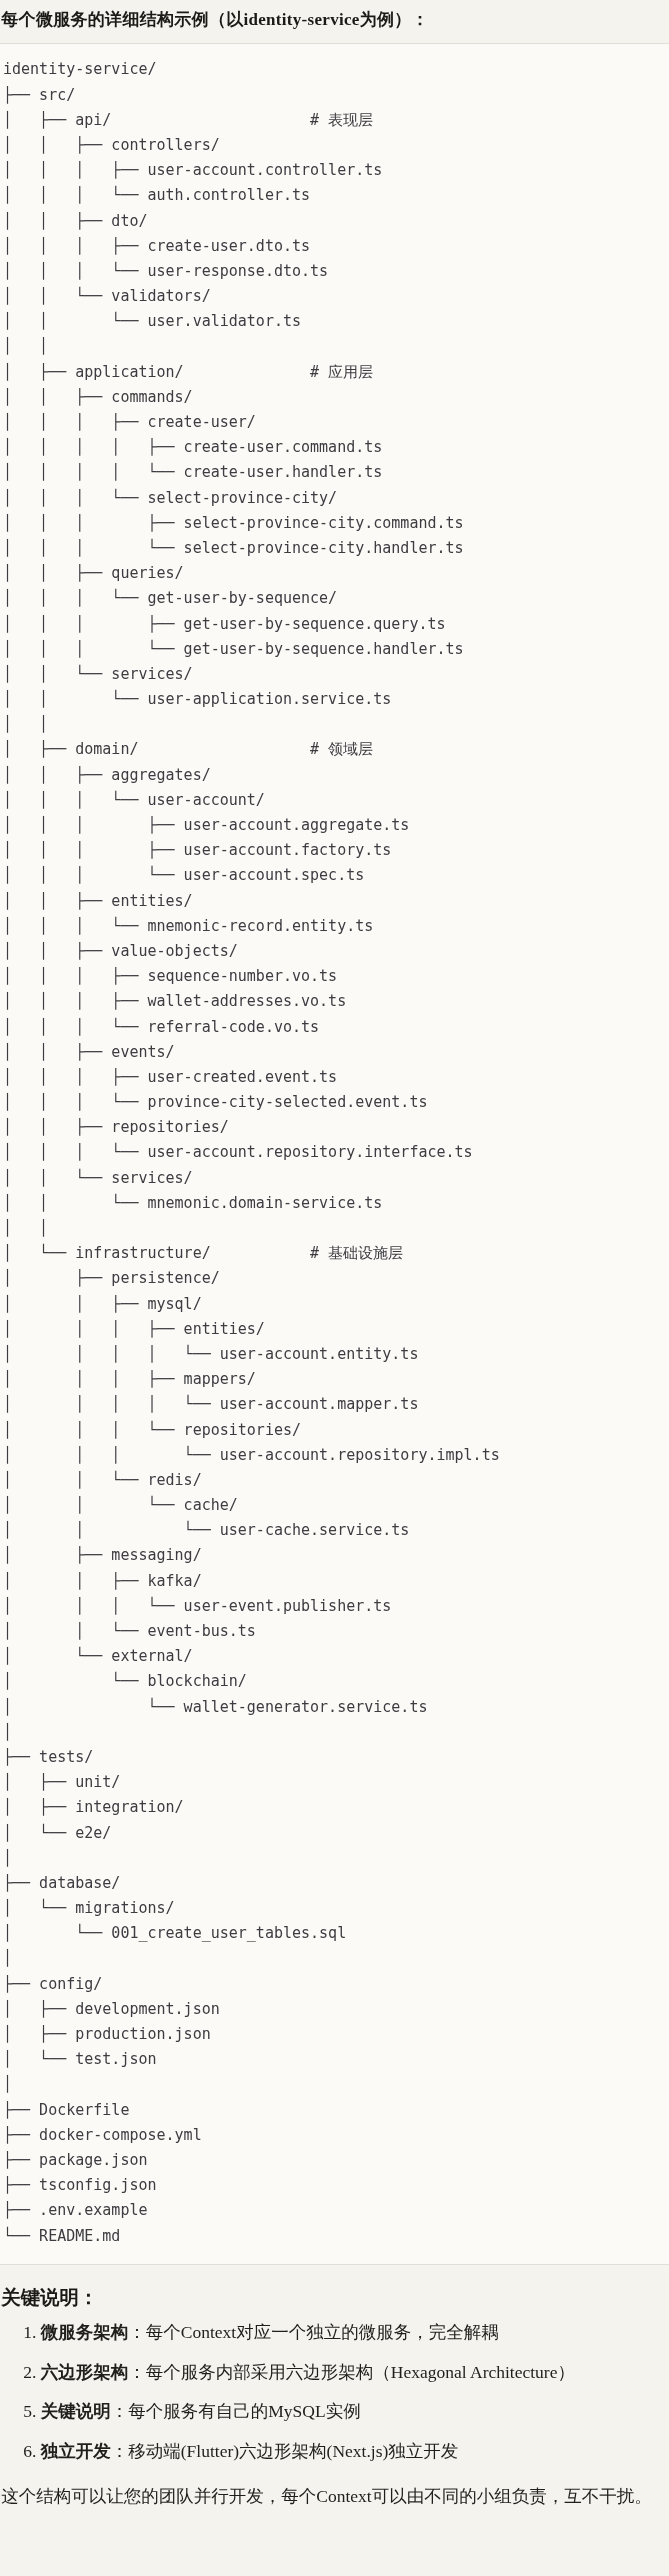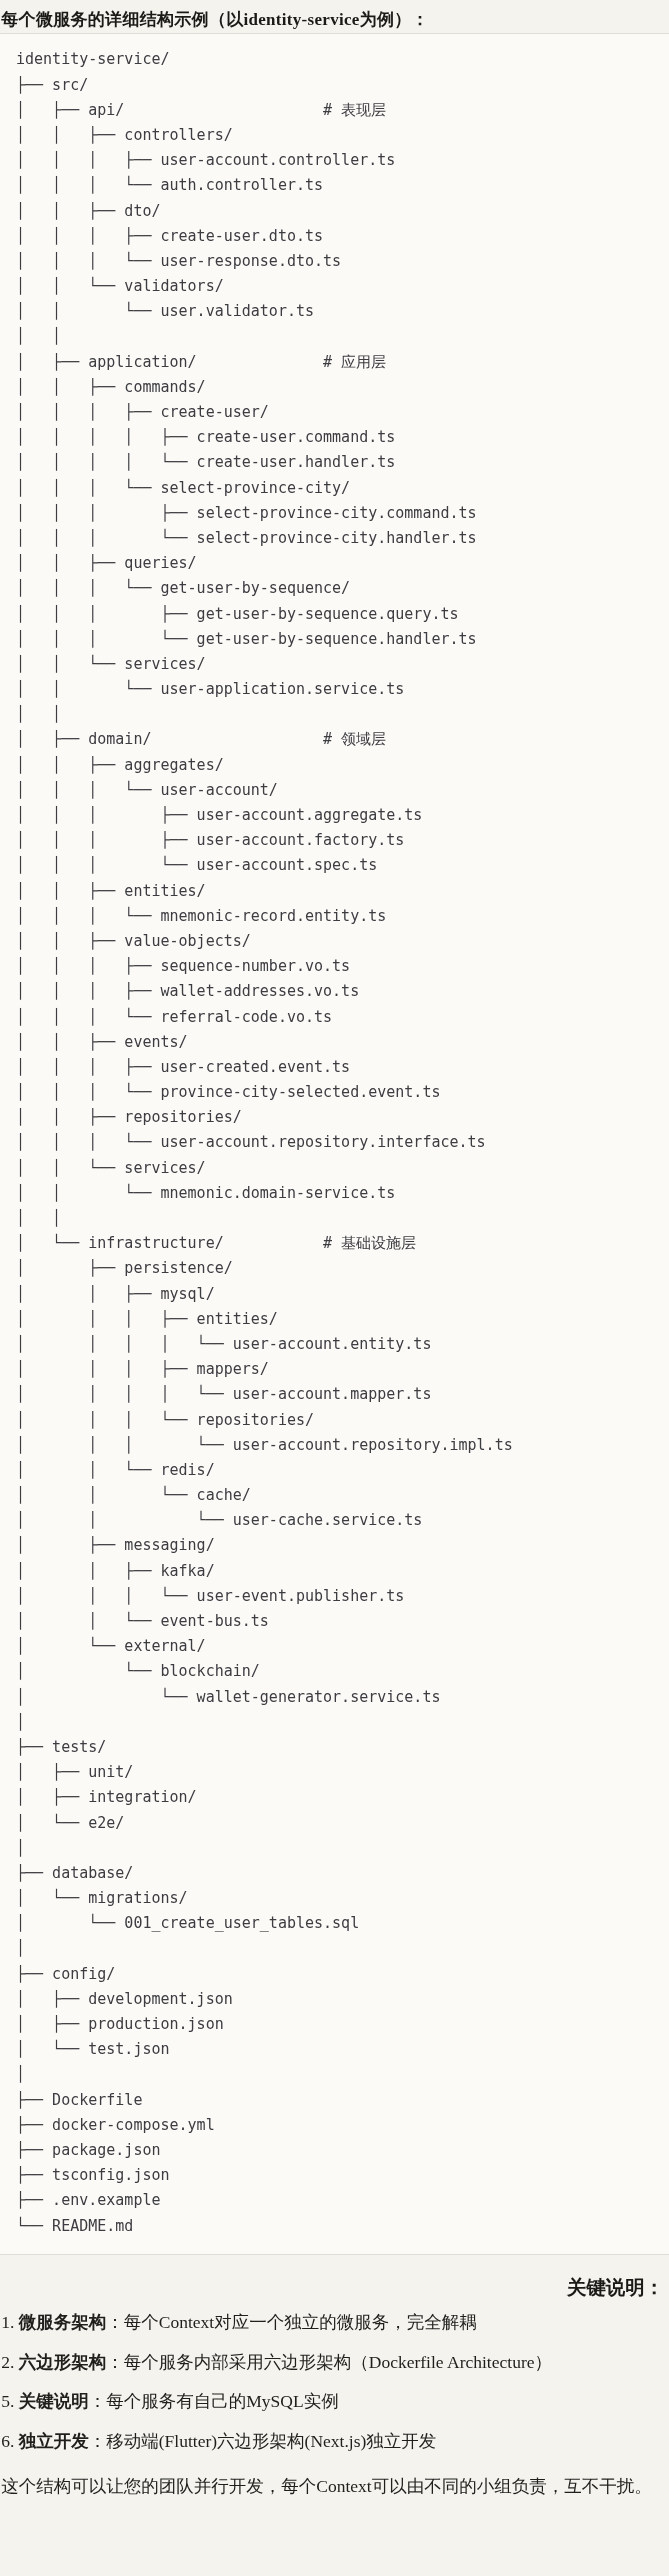--- a/index.html
+++ b/index.html
@@ -15,51 +15,51 @@
   .page-title {
     margin: 0;
     padding: 10px 5px 0 1.3px;
     font-size: 17px;
     line-height: 1.2;
     font-weight: 700;
     color: #1b1a17;
     letter-spacing: 0.3px;
   }
   .code-block {
-    margin-top: 3px;
+    margin-top: 13px;
     background: #fbfaf7;
     border-top: 0.6px solid #e0ded7;
     border-bottom: 0.6px solid #e0ded7;
-    padding: 13px 0 15px 16px;
+    padding: 13px 0 15px 3px;
     overflow: hidden;
   }
   .code-block pre {
     margin: 0;
     font-family: "DejaVu Sans Mono", "Liberation Mono", monospace;
     font-size: 15px;
     line-height: 1.68;
     color: #3c3c41;
     white-space: pre;
   }
   .notes {
     padding: 0 5px 0 1.3px;
   }
   .notes-heading {
     margin: 20px 0 11.3px 0;
     font-size: 19.4px;
     line-height: 1.3;
     font-weight: 700;
     color: #1b1a17;
-    text-align: right;
   }
   .note-item {
     margin: 0 0 17px 0;
     font-size: 17.5px;
     line-height: 22.5px;
     color: #201f1c;
+    padding-left: 22px;
   }
   .note-item .note-label { font-weight: 700; }
   .notes-footer {
     margin: 22.5px 0 0 0;
     font-size: 17.5px;
     line-height: 22.5px;
     color: #201f1c;
   }
 </style>
 </head>
@@ -155,21 +155,21 @@
 ├── tsconfig.json
 ├── .env.example
 └── README.md</pre>
 </div>
 
 <div class="notes">
   <h2 class="notes-heading">关键说明：</h2>
 
   <p class="note-item"><span class="note-num">1.</span> <span class="note-label">微服务架构</span><span class="note-desc">：每个Context对应一个独立的微服务，完全解耦</span></p>
 
-  <p class="note-item"><span class="note-num">2.</span> <span class="note-label">六边形架构</span><span class="note-desc">：每个服务内部采用六边形架构（Dockerfile Architecture）</span></p>
+  <p class="note-item"><span class="note-num">2.</span> <span class="note-label">六边形架构</span><span class="note-desc">：每个服务内部采用六边形架构（Hexagonal Architecture）</span></p>
 
 
 
   <p class="note-item"><span class="note-num">5.</span> <span class="note-label">关键说明</span><span class="note-desc">：每个服务有自己的MySQL实例</span></p>
 
   <p class="note-item"><span class="note-num">6.</span> <span class="note-label">独立开发</span><span class="note-desc">：移动端(Flutter)六边形架构(Next.js)独立开发</span></p>
 
   <p class="notes-footer">这个结构可以让您的团队并行开发，每个Context可以由不同的小组负责，互不干扰。</p>
 </div>
 

